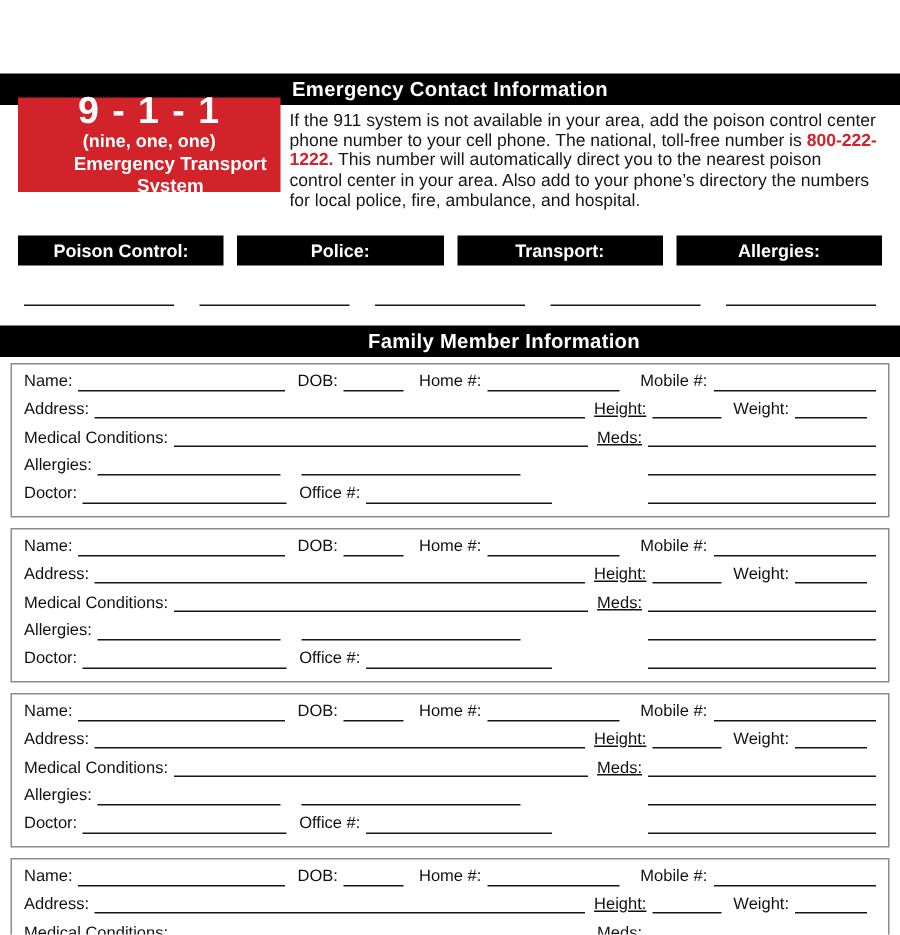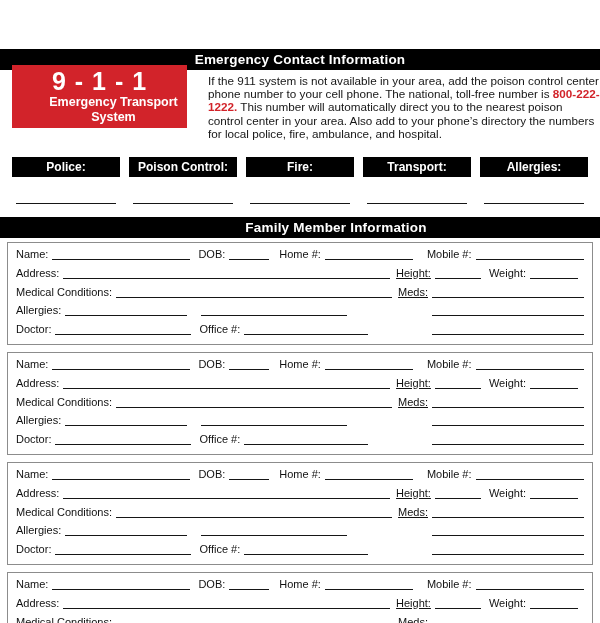--- a/index.html
+++ b/index.html
@@ -39,21 +39,21 @@
     display: flex; flex-direction: column; justify-content: center;
     gap: 1px;
   }
   .nine-num    { font-size: 25px; font-weight: bold; letter-spacing: 1px; line-height: 26px; }
   .nine-words  { font-size: 12px; font-weight: bold; line-height: 13px; }
   .nine-system { font-size: 12.5px; font-weight: bold; line-height: 15px; padding-left: 28px; }
 
   
   .intro {
     position: absolute;
-    left: 208px; top: 29px;
+    left: 193px; top: 29px;
     width: 392px;
     font-size: 11.7px;
     line-height: 13.2px;
     color: #161616;
   }
   .intro .phone { color: #d2232a; font-weight: bold; }
 
   
   .contacts-row {
     position: absolute;
@@ -88,21 +88,21 @@
   }
   .member-box {
     box-sizing: border-box;
     height: 103px;
     border: 1px solid #8c8c8c;
     background: #ffffff;
     padding: 5px 8px 8px 8px;
     display: flex; flex-direction: column; justify-content: space-between;
   }
   .frow {
-    display: flex; align-items: flex-start;
+    display: flex; align-items: center;
     font-size: 11px; line-height: 13px;
     white-space: nowrap;
     color: #111111;
   }
   .lbl { flex: none; margin-right: 4px; }
   .ln { flex: none; height: 11px; border-bottom: 1.3px solid #161616; }
   .grow { flex: 1 1 auto; }
   .ml6  { margin-left: 6px; text-decoration: underline; }  .ml8  { margin-left: 8px; }
   .ml10 { margin-left: 10px; } .ml14 { margin-left: 14px; }
   .mlauto { margin-left: auto; }
@@ -116,34 +116,32 @@
 <body>
 
 <div class="page">
 
   <div class="bar top">
     <span>Emergency Contact Information</span>
   </div>
 
   <div class="ninebox">
     <div class="nine-num">9 - 1 - 1</div>
+    <div class="nine-words">(nine, one, one)</div>
     <div class="nine-system">Emergency Transport System</div>
   </div>
 
   <div class="intro"><span>If the 911 system is not available in your area, add the poison control center phone number to your cell phone. The national, toll-free number is </span><span class="phone">800-222-1222.</span><span> This number will automatically direct you to the nearest poison control center in your area. Also add to your phone’s directory the numbers for local police, fire, ambulance, and hospital.</span></div>
 
   <div class="contacts-row">
     <div class="contact-col">
+      <div class="contact-label">Poison Control:</div>
+    </div>
+    <div class="contact-col">
       <div class="contact-label">Police:</div>
-    </div>
-    <div class="contact-col">
-      <div class="contact-label">Poison Control:</div>
-    </div>
-    <div class="contact-col">
-      <div class="contact-label">Fire:</div>
     </div>
     <div class="contact-col">
       <div class="contact-label">Transport:</div>
     </div>
     <div class="contact-col">
       <div class="contact-label">Allergies:</div>
     </div>
   </div>
 
   <div class="contact-lines">

